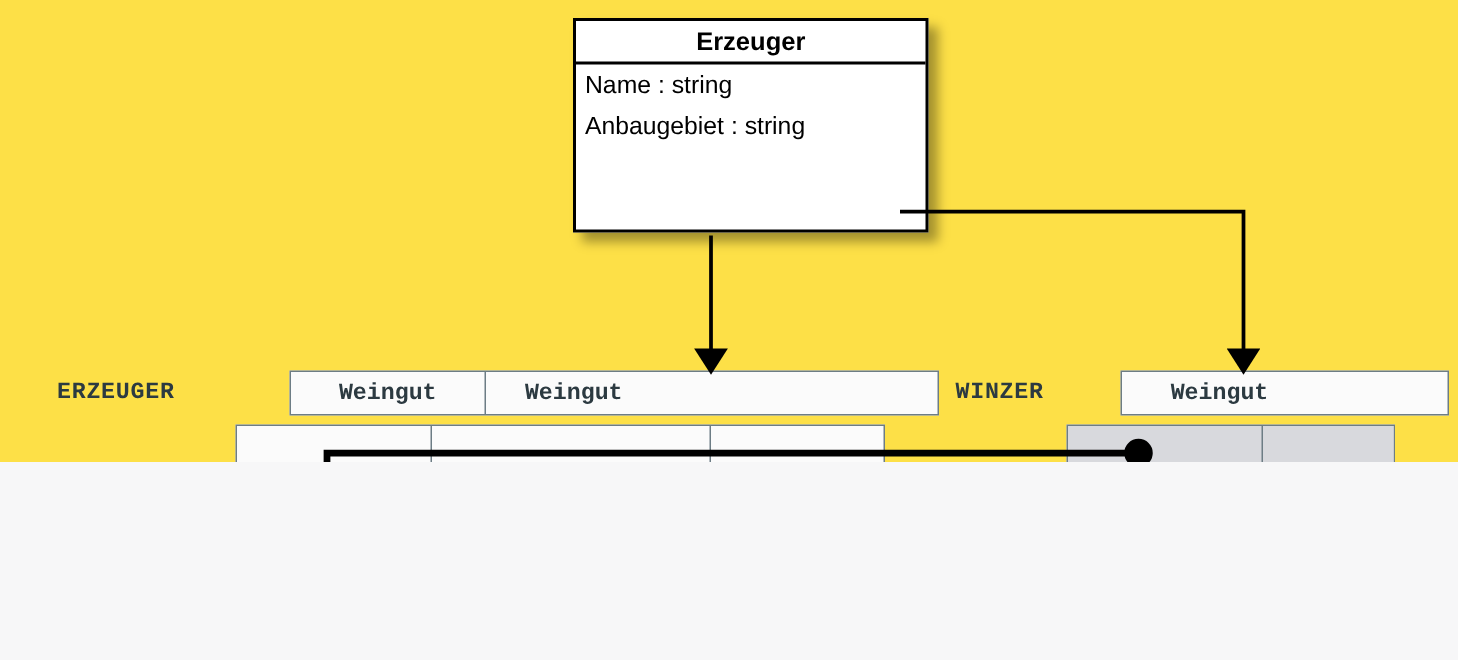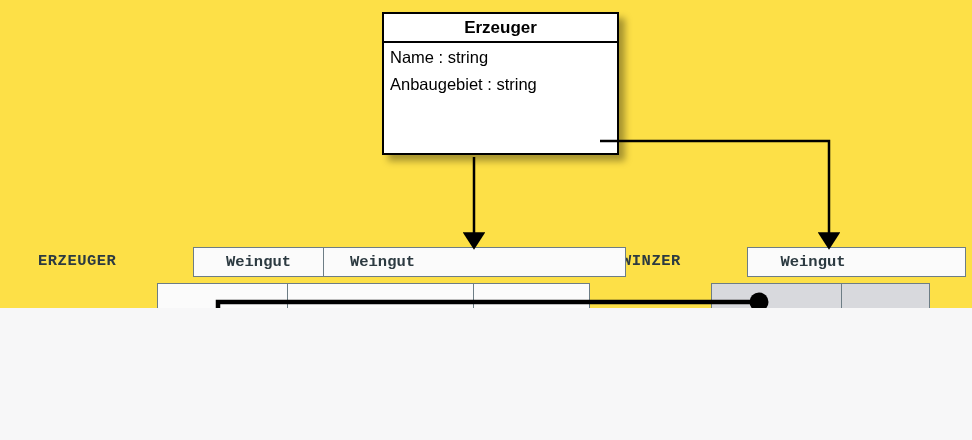--- a/index.html
+++ b/index.html
@@ -54,21 +54,21 @@
   .tbl-label {
     position: absolute;
     font-family: "Liberation Mono", monospace;
     font-weight: bold;
     font-size: 15.5px;
     letter-spacing: 0.5px;
     color: #2c3a41;
     white-space: nowrap;
   }
   #erzeuger-label { left: 38px; top: 252px; }
-  #winzer-label   { left: 622px; top: 252px; }
+  #winzer-label   { left: 637px; top: 252px; }
 
   
   .tbl-header {
     position: absolute;
     display: flex;
     background: #fbfbfb;
     border: 1px solid #6d7d85;
     box-sizing: border-box;
     height: 30px;
     z-index: 4;

